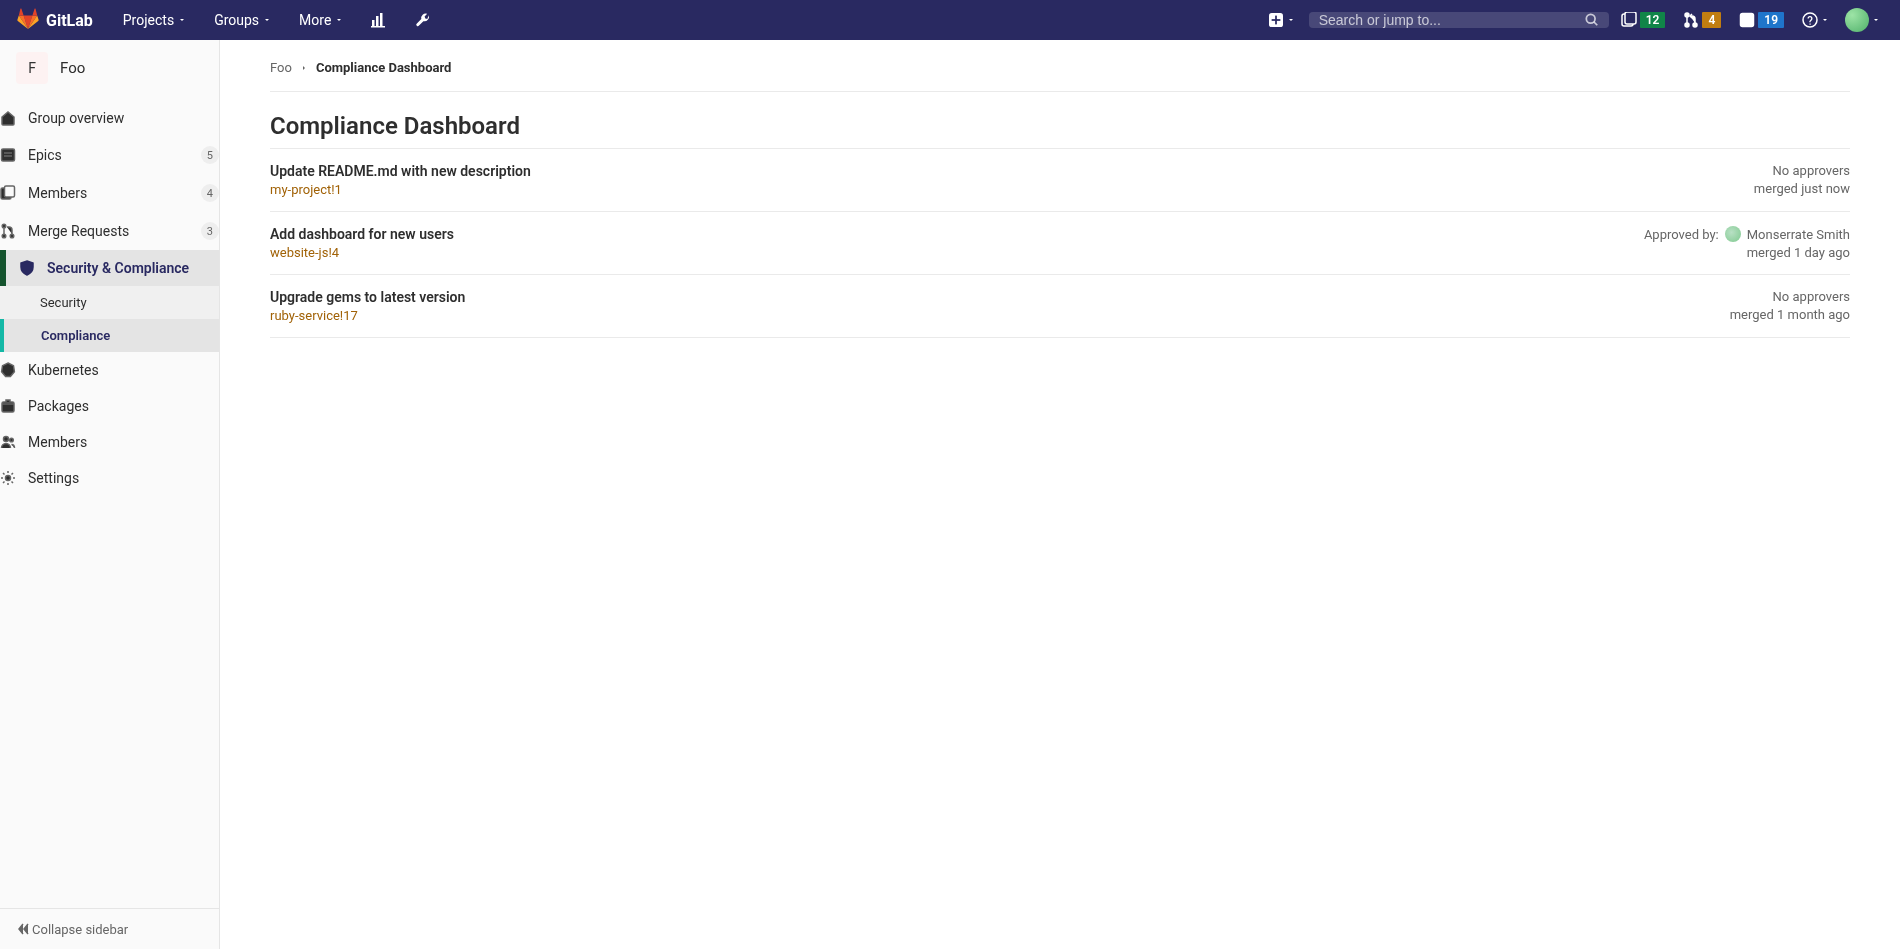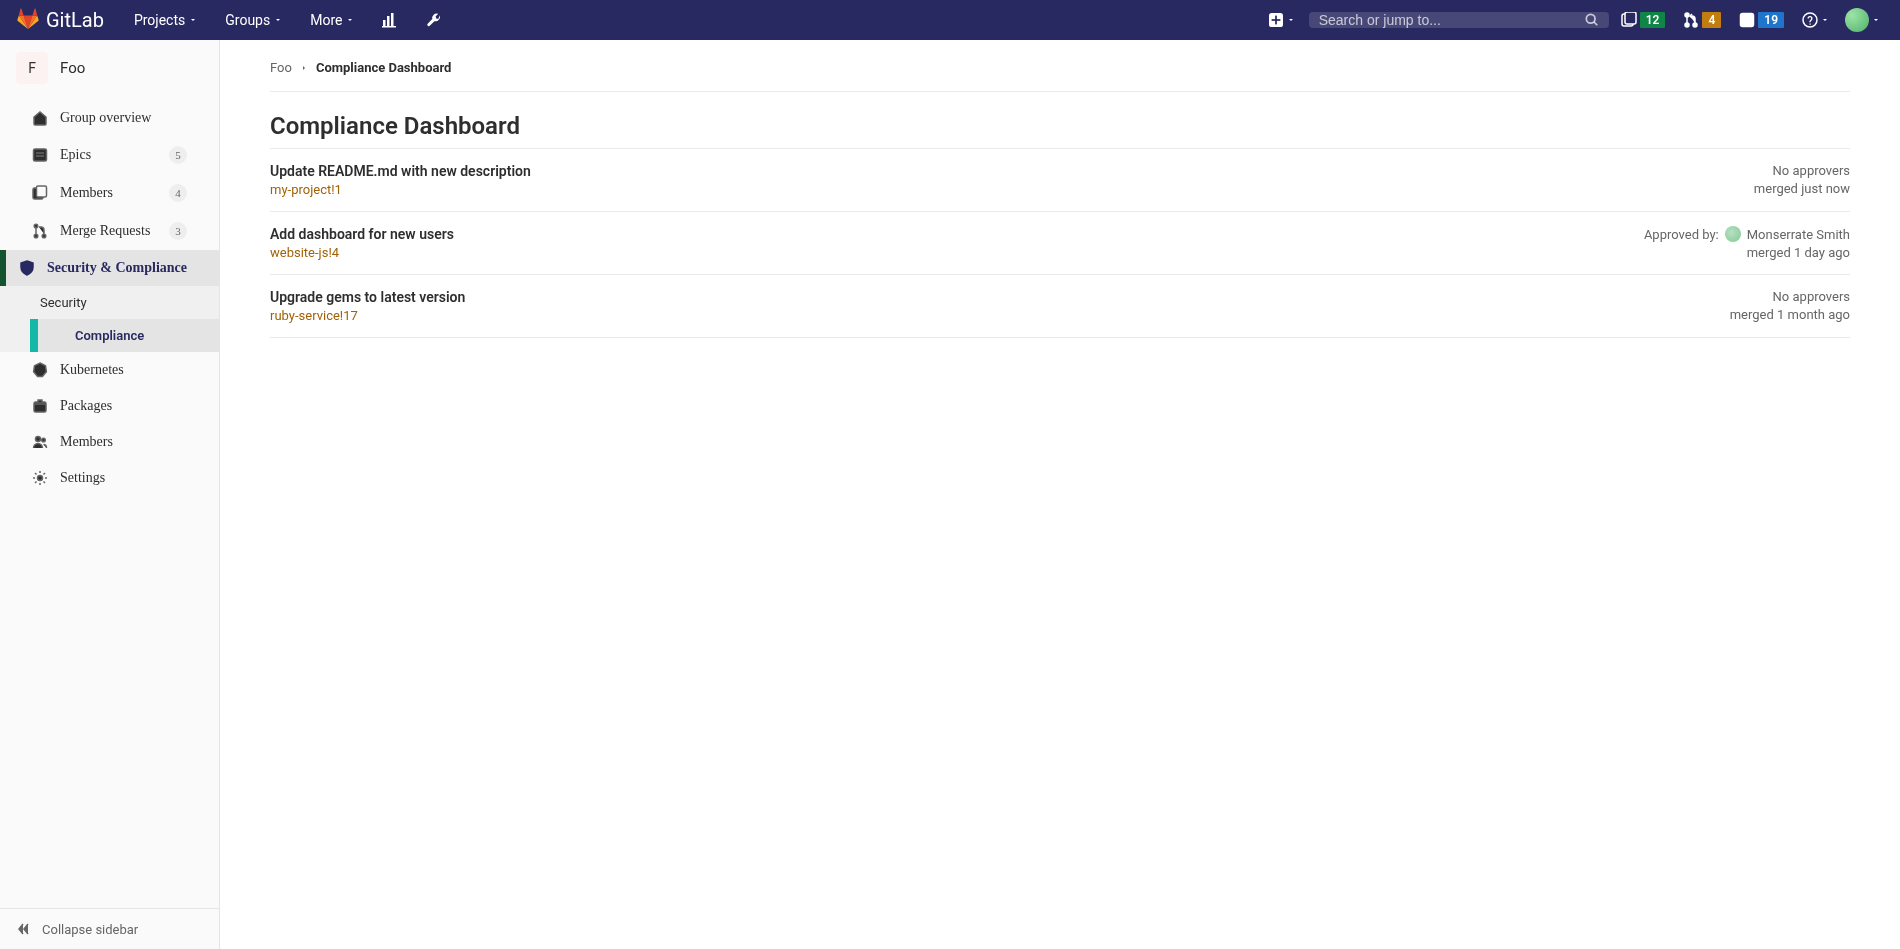--- a/index.html
+++ b/index.html
@@ -2,21 +2,21 @@
 <html><head>
 <meta charset="utf-8">
 <style>
 * { margin: 0; padding: 0; box-sizing: border-box; }
 body { font-family: -apple-system, BlinkMacSystemFont, "Segoe UI", Roboto, "Helvetica Neue", Arial, sans-serif; font-size: 14px; color: #2e2e2e; background: #fff; }
 
 
 .navbar { height: 40px; background: #292961; display: flex; align-items: center; color: #fff; padding: 0 16px; }
 .navbar-left { display: flex; align-items: center; gap: 8px; }
 .gitlab-logo { display: flex; align-items: center; gap: 6px; margin-right: 12px; }
-.gitlab-text { font-weight: 400; font-size: 20px; }
+.gitlab-text { font-weight: 700; font-size: 16px; }
 .nav-item { display: flex; align-items: center; gap: 4px; padding: 13px 10px; height: 40px; cursor: pointer; }
 .nav-icon-only { padding: 0 10px; height: 40px; display: flex; align-items: center; cursor: pointer; }
 .navbar-right { margin-left: auto; display: flex; align-items: center; gap: 6px; }
 .plus-dropdown { display: flex; align-items: center; gap: 4px; padding: 0 8px; cursor: pointer; }
 .searchbox { display: flex; align-items: center; background: rgba(255,255,255,0.15); border-radius: 4px; padding: 0 10px; height: 16px; width: 300px; }
 .searchbox input { background: transparent; border: none; color: #fff; outline: none; flex: 1; font-size: 14px; }
 .searchbox input::placeholder { color: rgba(255,255,255,0.7); }
 .nav-badge-item { display: flex; align-items: center; gap: 3px; padding: 0 6px; cursor: pointer; }
 .badge { font-size: 12px; padding: 1px 6px; border-radius: 1px; font-weight: 600; }
 .badge-green { background: #108548; color: #fff; }
@@ -29,28 +29,28 @@
 
 
 .page-wrapper { display: flex; height: calc(100vh - 40px); }
 
 
 .sidebar { width: 220px; background: #fafafa; border-right: 1px solid #e5e5e5; display: flex; flex-direction: column; position: relative; }
 .sidebar-header { display: flex; align-items: center; gap: 12px; padding: 12px 16px; }
 .group-avatar { width: 32px; height: 32px; background: #fdf2f2; color: #333; display: flex; align-items: center; justify-content: center; border-radius: 4px; font-size: 14px; }
 .group-name { font-size: 15px; }
 .sidebar-nav { flex: 1; padding-top: 4px; }
-.sidebar-item { display: flex; align-items: center; gap: 12px; padding: 10px 32px; color: #2e2e2e; cursor: pointer; font-size: 14px; font-family: Liberation Serif, serif; }
+.sidebar-item { display: flex; align-items: center; gap: 12px; padding: 10px 0; color: #2e2e2e; cursor: pointer; font-size: 14px; }
 .sidebar-item .icon { width: 16px; height: 16px; flex-shrink: 0; display: flex; align-items: center; justify-content: center; }
 .sidebar-item .count { margin-left: auto; background: #eee; color: #666; border-radius: 10px; min-width: 18px; height: 18px; font-size: 11px; display: flex; align-items: center; justify-content: center; padding: 0 6px; }
 .sidebar-item.active { background: #e4e4e4; color: #292961; font-weight: 600; border-left: 6px solid #14532d; padding-left: 13px; }
 .sidebar-sub { background: #f0f0f0; }
 .sidebar-subitem { padding: 9px 16px 9px 40px; color: #2e2e2e; cursor: pointer; font-size: 13px; }
-.sidebar-subitem.active { color: #292961; font-weight: 600; background: #e4e4e4; border-left: 8px solid #14b8a6; padding-left: 37px; margin-left: 30px; }
-.sidebar-footer { border-top: 1px solid #e5e5e5; padding: 12px 16px; display: flex; align-items: center; gap: 10px; cursor: pointer; color: #666; font-size: 13px; }
+.sidebar-subitem.active { color: #292961; font-weight: 600; background: #e4e4e4; border-left: 4px solid #14b8a6; padding-left: 37px; }
+.sidebar-footer { border-top: 1px solid #e5e5e5; padding: 12px 16px; display: flex; align-items: center; cursor: pointer; color: #666; font-size: 13px; }
 
 
 .main { flex: 1; padding: 20px 50px; overflow-y: auto; }
 .breadcrumb { display: flex; align-items: center; gap: 8px; margin-bottom: 20px; font-size: 13px; color: #666; border-bottom: 1px solid #eaeaea; padding-bottom: 16px; }
 .breadcrumb a { color: #666; text-decoration: none; cursor: pointer; }
 .breadcrumb b { color: #2e2e2e; }
 .page-title { font-size: 24px; font-weight: 600; margin-bottom: 8px; }
 .page-subtitle { font-size: 14px; color: #666; margin-bottom: 24px; }
 
 .mr-list { border-top: 1px solid #eaeaea; }

